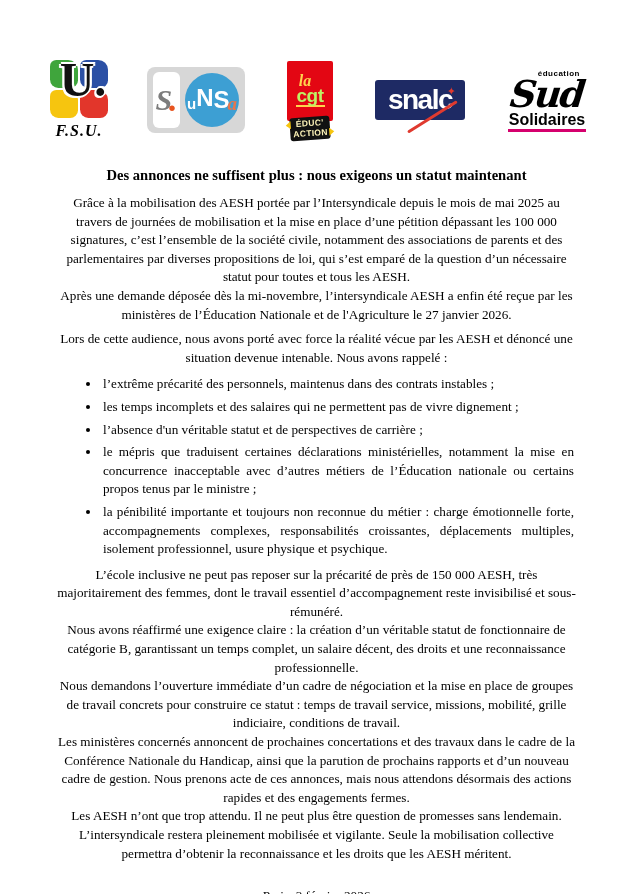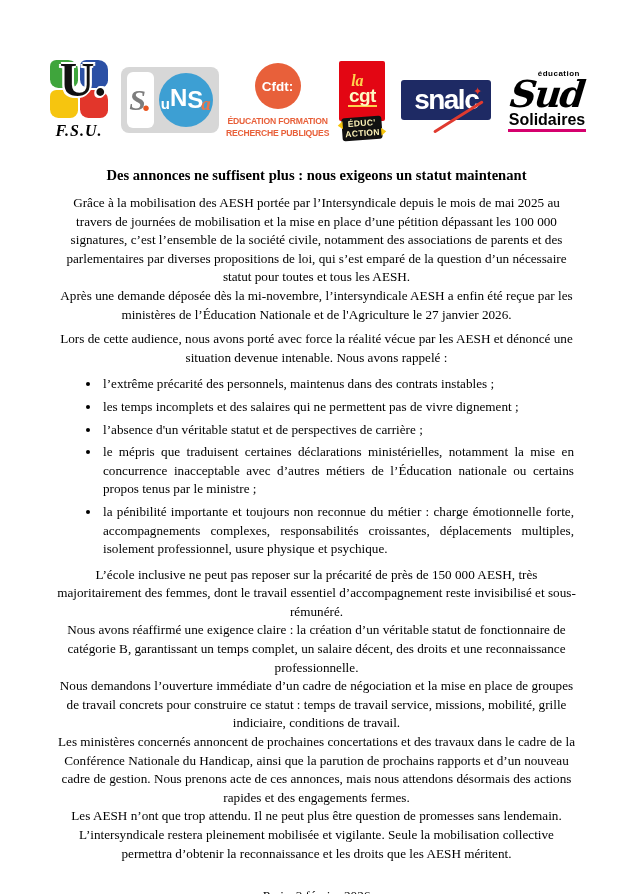--- a/index.html
+++ b/index.html
@@ -74,21 +74,21 @@
   .logo-cgt{width:52px;}
   .cgt-red{
     width:46px;height:60px;background:#E30613;border-radius:2px;
     display:flex;flex-direction:column;justify-content:center;align-items:center;
   }
   .cgt-la{
     font-family:Liberation Serif, serif;font-style:italic;font-weight:bold;
     color:#FFD34D;font-size:16px;line-height:12px;margin-left:-10px;
   }
   .cgt-name{
-    font-family:"Liberation Sans",sans-serif;font-weight:bold;color:#fef9c3;
+    font-family:"Liberation Sans",sans-serif;font-weight:bold;color:#bef264;
     font-size:19px;line-height:18px;letter-spacing:-0.5px;
     border-bottom:2px solid #FFD34D;padding:0 1px;
   }
   .cgt-banner{
     margin-top:-4px;background:#111;border-radius:3px;padding:2px 3px;
     transform:rotate(-4deg);text-align:center;position:relative;
     font-family:"Liberation Sans",sans-serif;font-weight:bold;font-size:8.5px;
     line-height:9.5px;color:#FDF3B8;letter-spacing:0.3px;
   }
   .cgt-banner::before{
@@ -175,27 +175,20 @@
         </div>
         <div class="unsa-circle">
           <span class="l1">u</span>
             <span class="l2">N</span>
             <span class="l3">S</span>
             <span class="l4">a</span>
         </div>
       </div>
     </div>
 
-    <div class="logo logo-cfdt">
-      <div class="cfdt-circle">Cfdt:</div>
-      <div class="cfdt-lines">
-        <div>ÉDUCATION FORMATION</div>
-        <div>RECHERCHE PUBLIQUES</div>
-      </div>
-    </div>
 
     <div class="logo logo-cgt">
       <div class="cgt-red">
         <div class="cgt-la">la</div>
         <div class="cgt-name">cgt</div>
       </div>
       <div class="cgt-banner">
         <div>ÉDUC’</div>
         <div>ACTION</div>
       </div>

